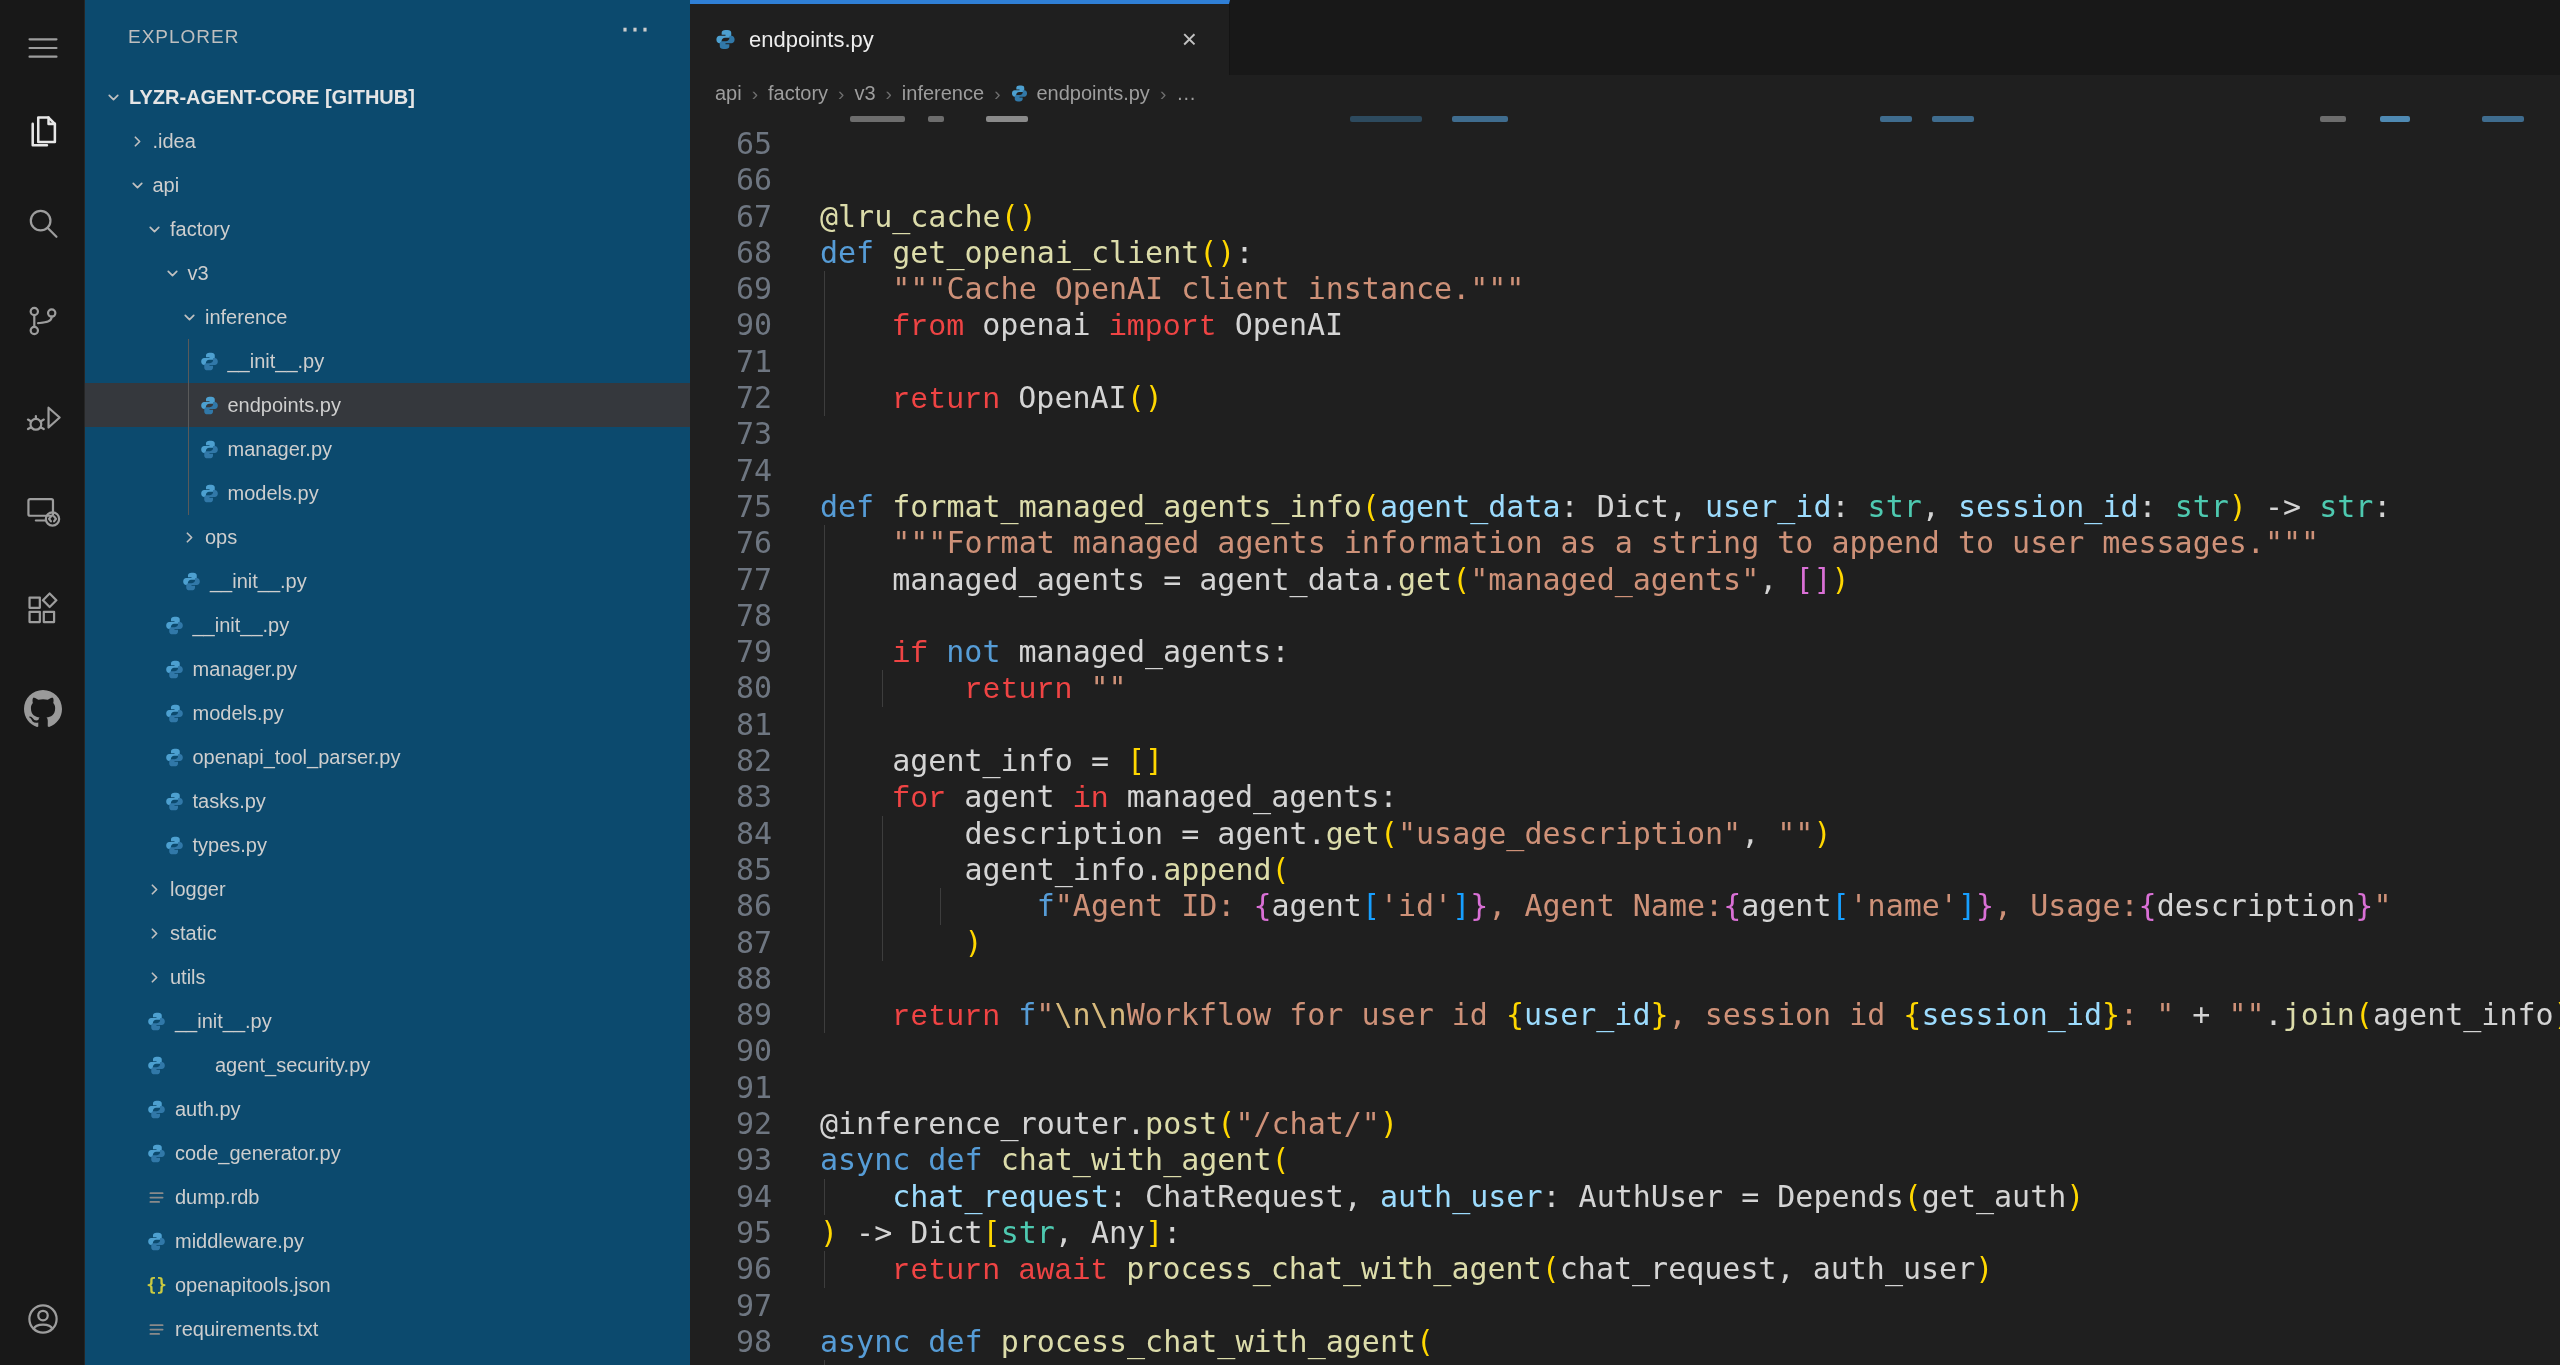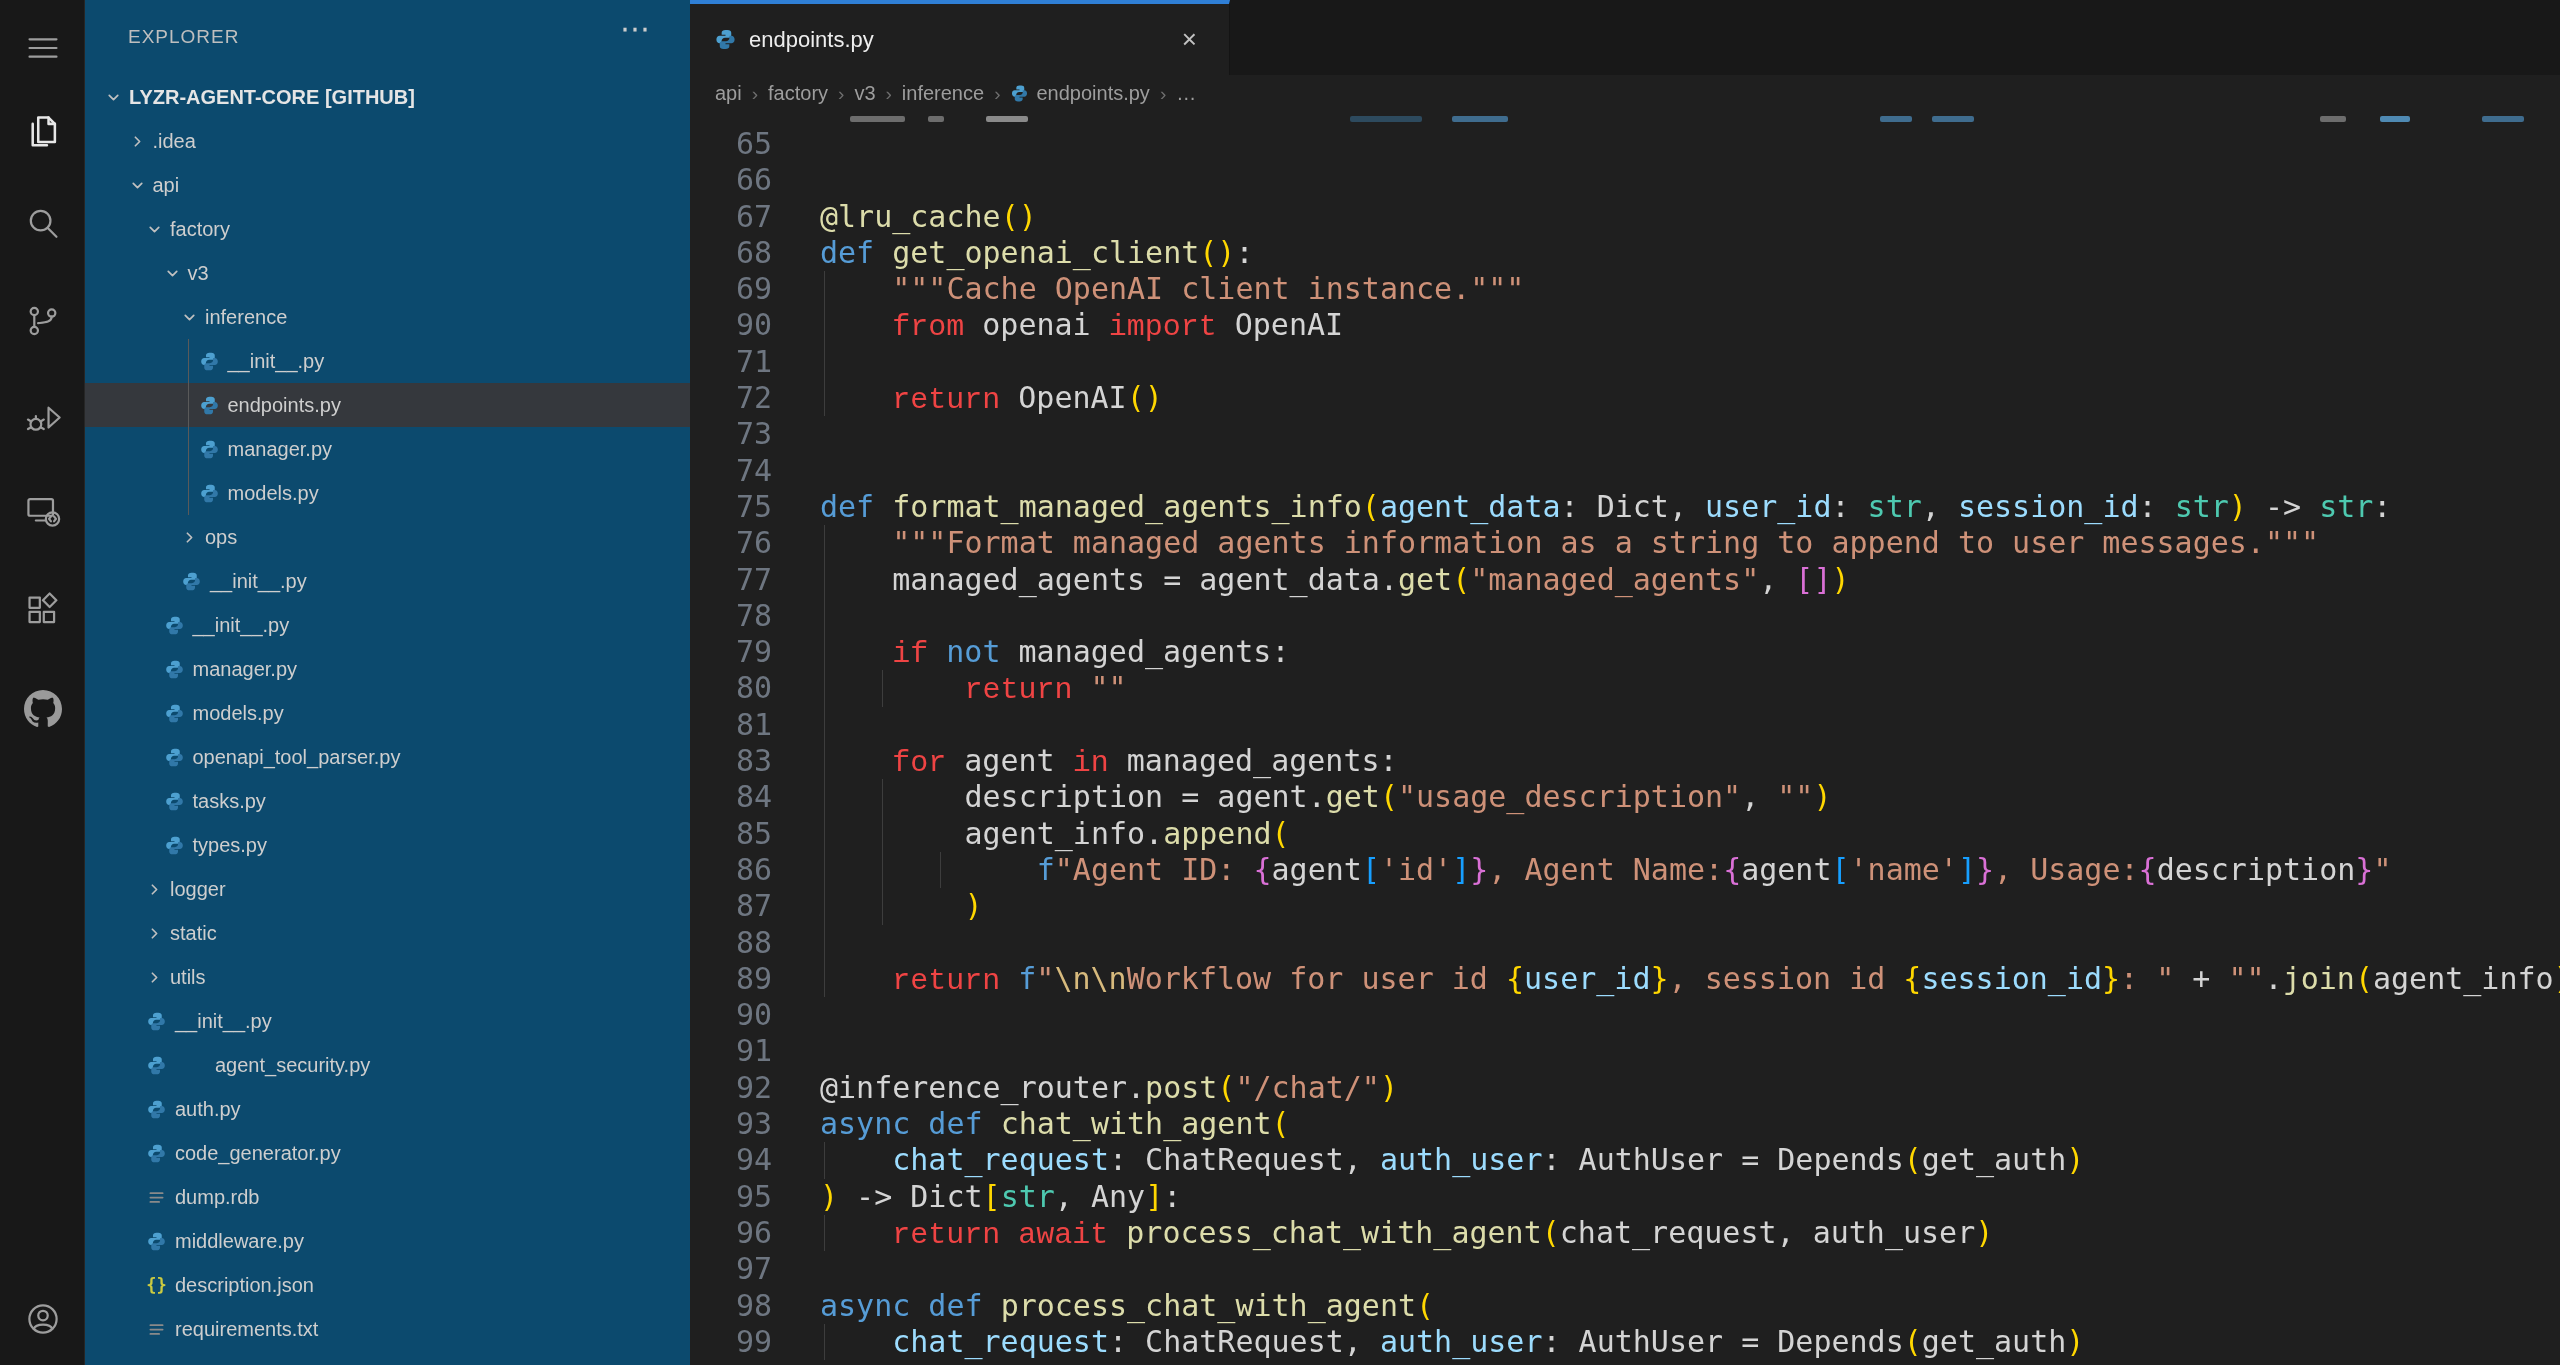--- a/index.html
+++ b/index.html
@@ -401,21 +401,21 @@
           <span class="ficon">
             <svg viewBox="0 0 24 24">
               <path fill="#4da0d0" d="M11.9 2c-2.3 0-3.9 1-3.9 2.9v2.2h4v.9H5.9C4 8 2.5 9.4 2.5 12s1.5 4 3.4 4h2V13.6c0-1.9 1.7-3.5 3.6-3.5h4.1c1.4 0 2.4-1.1 2.4-2.6V4.9C18 3 16.4 2 14.1 2h-2.2z"></path>
               <path fill="#3178a8" d="M12.1 22c2.3 0 3.9-1 3.9-2.9v-2.2h-4V16h6.1c1.9 0 3.4-1.4 3.4-4s-1.5-4-3.4-4h-2v2.4c0 1.9-1.7 3.5-3.6 3.5H8.4C7 13.9 6 15 6 16.5v2.6C6 21 7.6 22 9.9 22h2.2z"></path>
             </svg>
           </span>
           <span>middleware.py</span>
         </div>
         <div class="tree-row" style="padding-left: 61px;">
           <span class="ficon json-badge">{}</span>
-          <span>description.json</span>
+          <span>openapitools.json</span>
         </div>
         <div class="tree-row" style="padding-left: 61px;">
           <span class="ficon">
             <svg viewBox="0 0 24 24">
               <g stroke="#8a8a8a" stroke-width="2" stroke-linecap="round">
                 <path d="M5 7h14M5 12h14M5 17h10"></path>
               </g>
             </svg>
           </span>
           <span>requirements.txt</span>
@@ -544,20 +544,24 @@
           </div>
           <div class="code-row">
             <span class="ln">80</span>
             <span class="lc"><span class="iguide" style="left: 52px;"></span><span class="iguide" style="left: 109.8px;"></span><span class="tk-ws">        </span><span class="tk-kw">return </span><span class="tk-str">""</span></span>
           </div>
           <div class="code-row">
             <span class="ln">81</span>
             <span class="lc"><span class="iguide" style="left: 52px;"></span></span>
           </div>
           <div class="code-row">
+            <span class="ln">82</span>
+            <span class="lc"><span class="iguide" style="left: 52px;"></span><span class="tk-ws">    </span><span class="tk-pl">agent_info = </span><span class="tk-b1">[]</span></span>
+          </div>
+          <div class="code-row">
             <span class="ln">83</span>
             <span class="lc"><span class="iguide" style="left: 52px;"></span><span class="tk-ws">    </span><span class="tk-kw">for </span><span class="tk-pl">agent </span><span class="tk-kw">in </span><span class="tk-pl">managed_agents:</span></span>
           </div>
           <div class="code-row">
             <span class="ln">84</span>
             <span class="lc"><span class="iguide" style="left: 52px;"></span><span class="iguide" style="left: 109.8px;"></span><span class="tk-ws">        </span><span class="tk-pl">description = agent.</span><span class="tk-fn">get</span><span class="tk-b1">(</span><span class="tk-str">"usage_description"</span><span class="tk-pl">, </span><span class="tk-str">""</span><span class="tk-b1">)</span></span>
           </div>
           <div class="code-row">
             <span class="ln">85</span>
             <span class="lc"><span class="iguide" style="left: 52px;"></span><span class="iguide" style="left: 109.8px;"></span><span class="tk-ws">        </span><span class="tk-pl">agent_info.</span><span class="tk-fn">append</span><span class="tk-b1">(</span></span>

